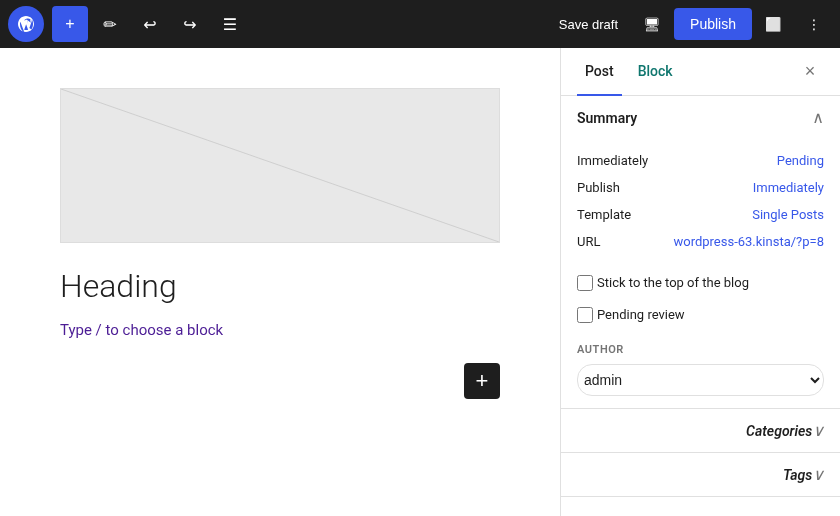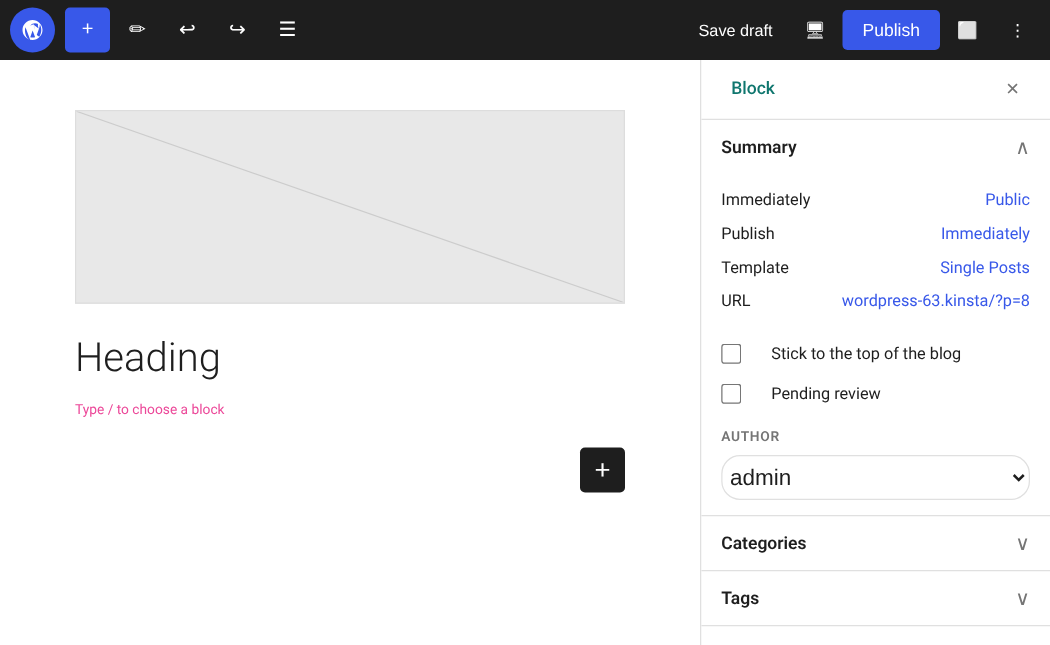--- a/index.html
+++ b/index.html
@@ -69,21 +69,21 @@
     .image-placeholder {
       width: 100%; height: 155px; background: #e8e8e8;
       border: 1px solid #ddd; position: relative; margin-bottom: 24px;
       overflow: hidden;
     }
     .image-placeholder svg { position: absolute; top: 0; left: 0; width: 100%; height: 100%; }
     .heading-text {
       font-size: 32px; font-weight: 300; color: #1e1e1e; margin-bottom: 16px;
     }
     .placeholder-text {
-      font-size: 11px; color: #ec4899; margin-bottom: 16px;
+      font-size: 15px; color: #4c1d95; margin-bottom: 16px;
     }
     .add-block-btn {
       width: 36px; height: 36px; background: #1e1e1e; border: none;
       border-radius: 4px; color: #fff; font-size: 22px; cursor: pointer;
       display: flex; align-items: center; justify-content: center;
       float: right; margin-top: 8px;
     }
 
     
     .sidebar {
@@ -121,45 +121,45 @@
 
     .section-body { padding: 8px 16px 12px; }
     .meta-row {
       display: flex; align-items: center; justify-content: space-between;
       padding: 6px 0;
     }
     .meta-label { font-size: 13px; color: #1e1e1e; }
     .meta-value { font-size: 13px; color: #3858e9; cursor: pointer; text-decoration: none; }
 
     .checkbox-row {
-      display: flex; align-items: center; gap: 24px; padding: 8px 16px;
+      display: flex; align-items: flex-start; gap: 4px; padding: 8px 16px;
     }
     .checkbox-row input[type="checkbox"] {
       width: 16px; height: 16px; cursor: pointer;
     }
     .checkbox-label { font-size: 13px; color: #1e1e1e; }
 
     .author-section { padding: 12px 16px; }
     .author-label {
       font-size: 11px; font-weight: 600; color: #757575;
       text-transform: uppercase; letter-spacing: 0.05em; margin-bottom: 8px;
       display: block;
     }
     .author-select {
       width: 100%; padding: 6px 2px; border: 1px solid #e0e0e0;
-      border-radius: 15px; font-size: 18px; color: #1e1e1e;
+      border-radius: 15px; font-size: 14px; color: #1e1e1e;
       background: #fff; cursor: pointer; appearance: auto;
     }
 
     .collapsible-section {
       border-bottom: 1px solid #e0e0e0;
     }
     .collapsible-header {
-      display: flex; align-items: center; justify-content: space-between;
-      padding: 12px 16px; cursor: pointer;
+      display: flex; align-items: center; justify-content: flex-end;
+      padding: 12px 16px; cursor: pointer; font-style: italic;
     }
     .collapsible-title { font-size: 14px; font-weight: 600; color: #1e1e1e; }
   </style>
 </head>
 <body>
 
 <div class="toolbar">
   <div class="wp-logo">
     <svg viewBox="0 0 20 20" xmlns="http://www.w3.org/2000/svg">
       <path d="M10 2C5.6 2 2 5.6 2 10s3.6 8 8 8 8-3.6 8-8-3.6-8-8-8zm-6 8c0-.8.1-1.6.4-2.3l3.8 10.3C5.3 16.9 4 13.6 4 10zm6 6c-.6 0-1.2-.1-1.8-.2l1.9-5.5 2 5.4c-.7.2-1.4.3-2.1.3zm.9-10.2L12.4 11l-.7-2.3c-.4-1-.7-1.8-.7-2.5 0-.3 0-.5.1-.8-.9.2-1.8.5-2.6 1l-.1-.3c.9-1 2.1-1.6 3.6-1.6.9 0 1.8.2 2.5.7-.1.3-.2.6-.2 1 0 .7.3 1.5.6 2.6zm2.5 8.1l1.9-5.4c.4-.9.5-1.6.5-2.3 0-.2 0-.4-.1-.6C16.6 6.6 17 8.2 17 10c0 2-.6 3.9-1.6 5.4z"></path>
@@ -205,33 +205,34 @@
     </div>
     <div class="heading-text">Heading</div>
     <div class="placeholder-text">Type / to choose a block</div>
     <button class="add-block-btn">
       <span>+</span>
     </button>
   </div>
 
   <div class="sidebar">
     <div class="sidebar-header">
+      <div class="sidebar-tab active">Post</div>
       <div class="sidebar-tab">Block</div>
       <button class="close-btn">×</button>
     </div>
 
     <div class="section">
       <div class="section-header">
         <span class="section-title">Summary</span>
         <span class="chevron">∧</span>
       </div>
       <div class="section-body">
         <div class="meta-row">
           <span class="meta-label">Immediately</span>
-          <a class="meta-value" href="#">Public</a>
+          <a class="meta-value" href="#">Pending</a>
         </div>
         <div class="meta-row">
           <span class="meta-label">Publish</span>
           <a class="meta-value" href="#">Immediately</a>
         </div>
         <div class="meta-row">
           <span class="meta-label">Template</span>
           <a class="meta-value" href="#">Single Posts</a>
         </div>
         <div class="meta-row">

